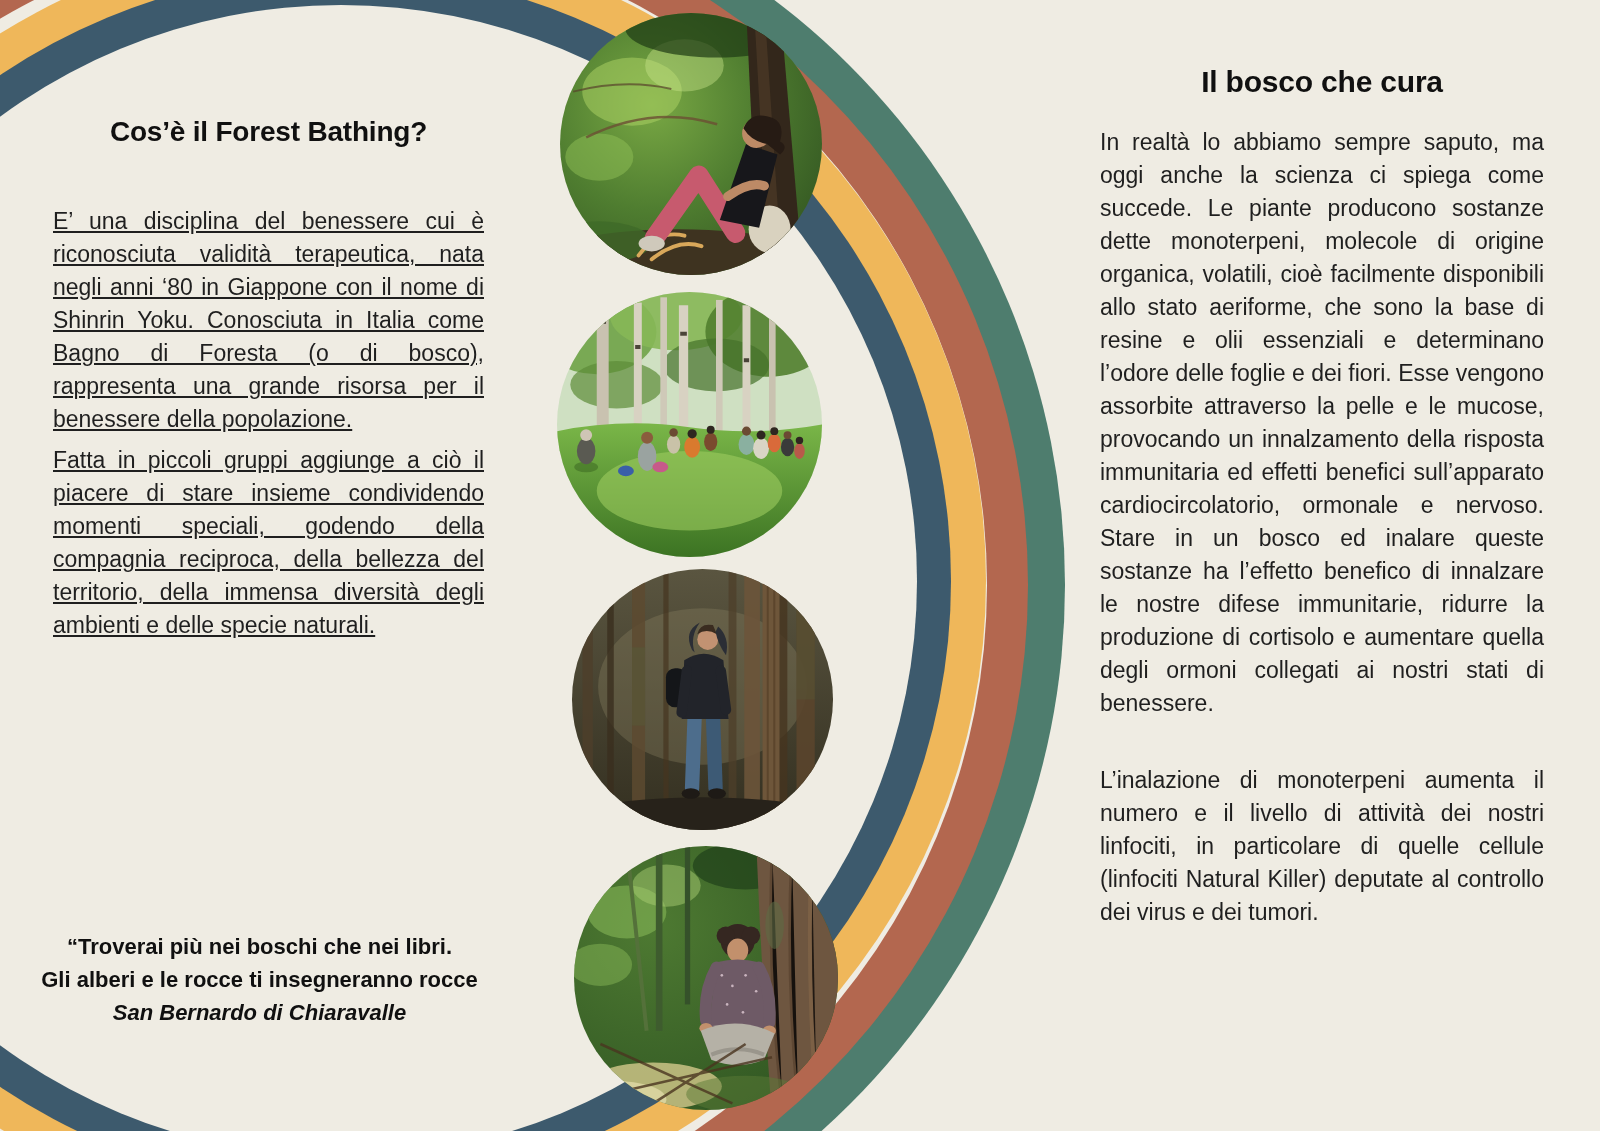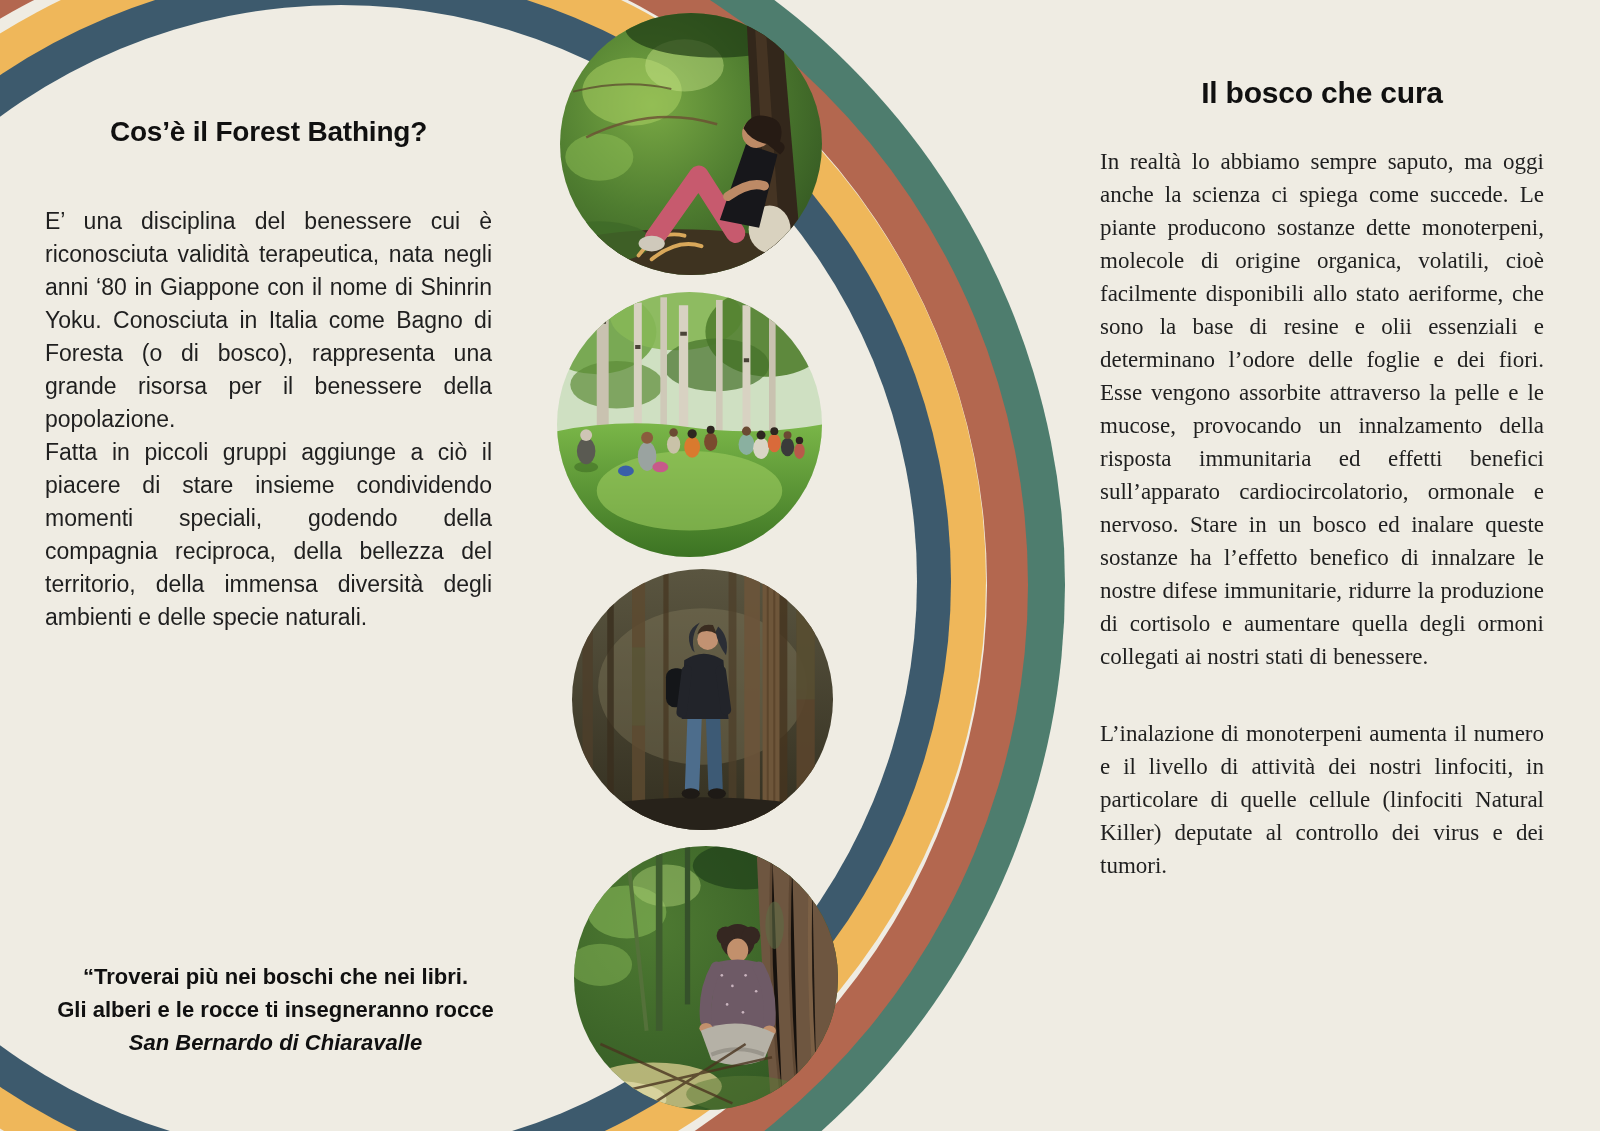--- a/index.html
+++ b/index.html
@@ -26,34 +26,34 @@
   .photo-2{left:557px;top:292px;width:265px;height:265px;}
   .photo-3{left:572px;top:569px;width:261px;height:261px;}
   .photo-4{left:574px;top:846px;width:264px;height:264px;}
   
   .left-panel{position:absolute;left:45px;top:112px;width:447px;}
   .left-title{
     margin:0;font-size:28px;font-weight:700;line-height:40px;
     text-align:center;color:#101010;letter-spacing:-0.2px;
   }
   .body-text{margin-top:53px;font-size:23px;line-height:33px;text-align:justify;}
-  .body-text p{margin:0;}
+  .body-text p{margin:8px;text-decoration:underline;}
   .quote-block{
-    position:absolute;left:52px;top:930px;width:447px;
-    text-align:center;font-size:22px;font-weight:700;line-height:33px;color:#101010;margin-top:30px;
+    position:absolute;left:36px;top:930px;width:447px;
+    text-align:center;font-size:22px;font-weight:700;line-height:33px;color:#101010;
   }
   .quote-line{white-space:nowrap;}
   .quote-attribution{font-style:italic;}
   
   .right-panel{position:absolute;left:1100px;top:58px;width:444px;}
   .right-title{
-    margin:12px;font-size:30px;font-weight:700;line-height:46px;
+    margin:1px;font-size:30px;font-weight:700;line-height:46px;
     text-align:center;color:#101010;letter-spacing:-0.2px;
   }
-  .right-body{margin-top:29px;font-size:23px;line-height:33px;text-align:justify;font-family:Liberation Serif, serif;}
+  .right-body{margin-top:21px;font-size:23px;line-height:33px;text-align:justify;}
   .right-body p{margin:0;}
   .right-body p + p{margin-top:44px;}
 </style>
 </head>
 <body>
 
 <div class="page">
 
   <div class="rings">
     <div class="ring ring-teal"></div>

